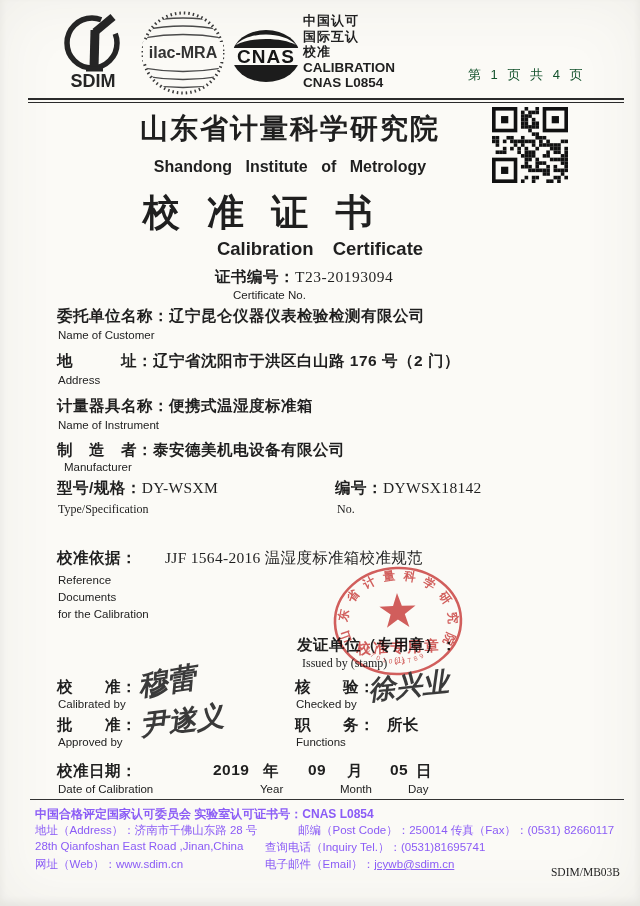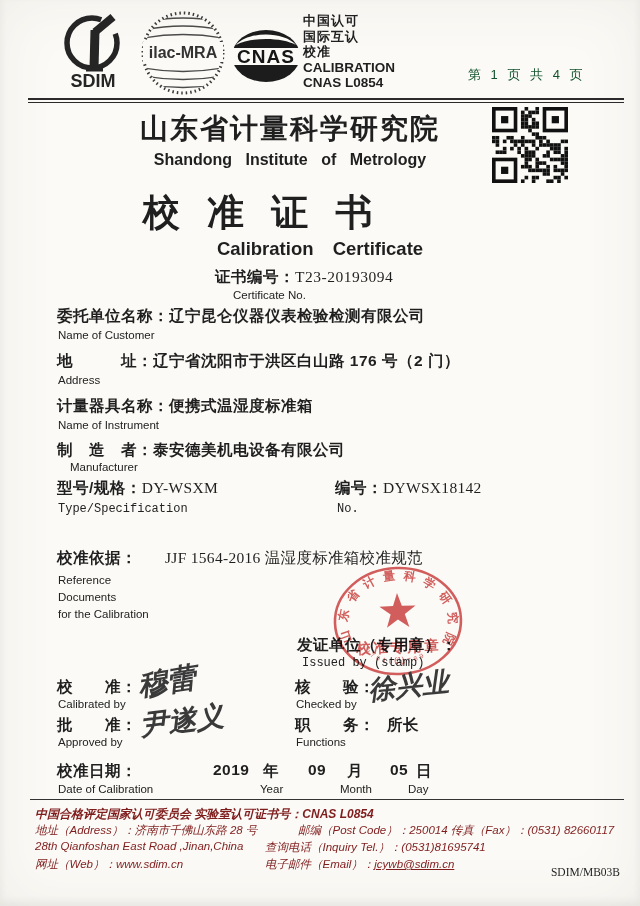--- a/index.html
+++ b/index.html
@@ -12,39 +12,39 @@
   }
   .abs{position:absolute;}
   
   .accred{left:303px;top:13px;font-size:13px;line-height:15.5px;font-weight:600;letter-spacing:1px;}
   .accred .en{font-weight:700;letter-spacing:0;font-size:13.5px;}
   .pagenum{left:468px;top:66px;font-size:13px;letter-spacing:3px;color:#14532d;}
   .rule-double{left:28px;right:16px;top:98px;height:2px;border-top:2.5px solid #2b2b2b;border-bottom:1.5px solid #2b2b2b;}
   
   .masthead{left:0;top:110px;width:580px;text-align:center;}
   .inst-cn{font-size:28px;font-weight:700;letter-spacing:2px;font-family:"Liberation Serif","DejaVu Serif",serif;}
-  .inst-en{font-size:16px;font-weight:700;word-spacing:9px;margin-top:3px;}
+  .inst-en{font-size:16px;font-weight:700;word-spacing:9px;margin-top:10px;}
   .qr{left:492px;top:106px;}
   .cert-cn{left:0;top:188px;width:524px;text-align:center;font-size:37px;font-weight:800;letter-spacing:9px;font-family:"Liberation Serif","DejaVu Serif",serif;}
   .cert-en{left:0;top:238px;width:640px;text-align:center;font-size:18.5px;font-weight:700;word-spacing:14px;}
   .certno{left:215px;top:267px;font-size:15.5px;font-weight:600;}
   .certno .val{font-family:"Liberation Serif","DejaVu Serif",serif;font-weight:400;}
   .certno-en{left:233px;top:289px;font-size:11.5px;font-weight:400;}
   
   .cnline{font-size:15.5px;font-weight:600;letter-spacing:.5px;white-space:nowrap;}
   .cnline .lat{font-family:"Liberation Serif","DejaVu Serif",serif;font-weight:500;letter-spacing:.3px;}
   .sub{font-size:11.5px;font-weight:400;color:#222;}
-  .sub.serif{font-family:Liberation Mono, monospace;font-size:12px;}
+  .sub.serif{font-family:Liberation Serif, serif;font-size:12px;}
   
   .stamp{left:331px;top:564px;width:134px;height:116px;opacity:.88;transform:rotate(-2deg);z-index:5;mix-blend-mode:multiply;}
   
   .sig{font-family:"DejaVu Serif","Liberation Serif",serif;font-style:italic;font-weight:600;color:#3a3a3a;z-index:6;white-space:nowrap;}
   
   .footer-rule{left:30px;right:16px;top:799px;border-top:1.5px solid #333;}
-  .f{font-size:11.5px;color:#7f1d1d;white-space:nowrap;font-style:italic;}
+  .f{font-size:11.5px;color:#8b5cf6;white-space:nowrap;}
   .f1{font-size:12px;font-weight:600;}
   .underline{text-decoration:underline;}
   .formcode{left:0;right:20px;top:866px;text-align:right;font-size:11.5px;font-family:"Liberation Serif","DejaVu Serif",serif;}
   svg text{font-family:"Liberation Sans","DejaVu Sans",sans-serif;}
 </style>
 </head>
 <body>
 
 <div class="page">
 
@@ -263,21 +263,21 @@
   <div class="abs sub" style="left:58px;top:374px">Address</div>
 
   <div class="abs cnline" style="left:57px;top:396px">
     <span>计量器具名称：</span><span>便携式温湿度标准箱</span>
   </div>
   <div class="abs sub" style="left:58px;top:419px">Name of Instrument</div>
 
   <div class="abs cnline" style="left:57px;top:440px">
     <span>制　造　者：</span><span>泰安德美机电设备有限公司</span>
   </div>
-  <div class="abs sub" style="left:70px;top:461px">Manufacturer</div>
+  <div class="abs sub" style="left:64px;top:461px">Manufacturer</div>
 
   <div class="abs cnline" style="left:57px;top:478px">
     <span>型号/规格：</span><span class="lat">DY-WSXM</span>
   </div>
   <div class="abs cnline" style="left:335px;top:478px">
     <span>编号：</span><span class="lat">DYWSX18142</span>
   </div>
   <div class="abs sub serif" style="left:58px;top:502px">Type/Specification</div>
   <div class="abs sub serif" style="left:337px;top:502px">No.</div>
 

